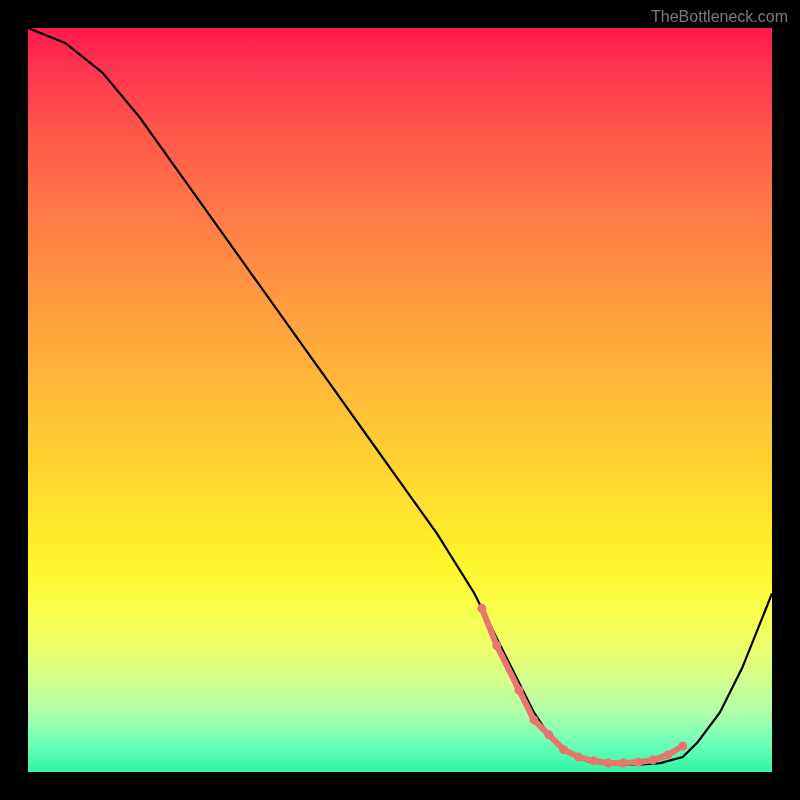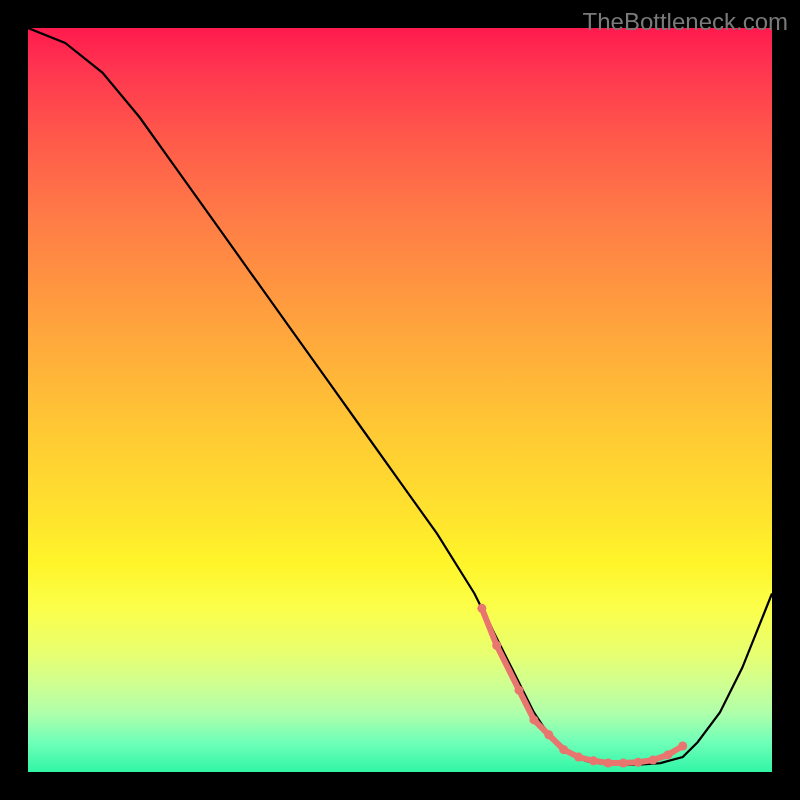--- a/index.html
+++ b/index.html
@@ -1,17 +1,17 @@
 <!DOCTYPE html>
 <html><head>
 <meta charset="utf-8">
 <style>
   * { margin: 0; padding: 0; box-sizing: border-box; }
   body { width: 800px; height: 800px; background: #000; position: relative; font-family: Arial, sans-serif; }
-  .watermark { position: absolute; top: 8px; right: 12px; color: #7a7a7a; font-size: 24px; font-weight: 500; z-index: 10; }
+  .watermark { position: absolute; top: 8px; right: 12px; color: #7a7a7a; font-size: 16px; font-weight: 500; z-index: 10; }
   .plot-area { position: absolute; left: 28px; top: 28px; width: 744px; height: 744px; }
   .gradient-bg { position: absolute; inset: 0; background: linear-gradient(to bottom,
       #ff1a4d 0%,
       #ff3350 5%,
       #ff5a4a 15%,
       #ff7a47 25%,
       #ff9640 35%,
       #ffb13a 45%,
       #ffcb33 55%,
       #ffe22e 65%,

